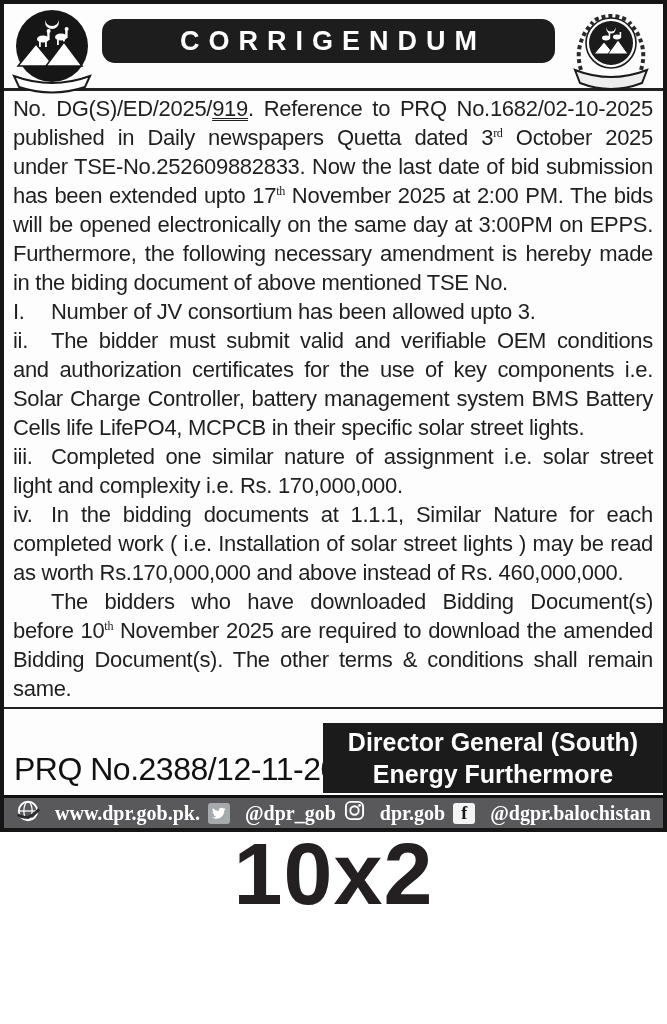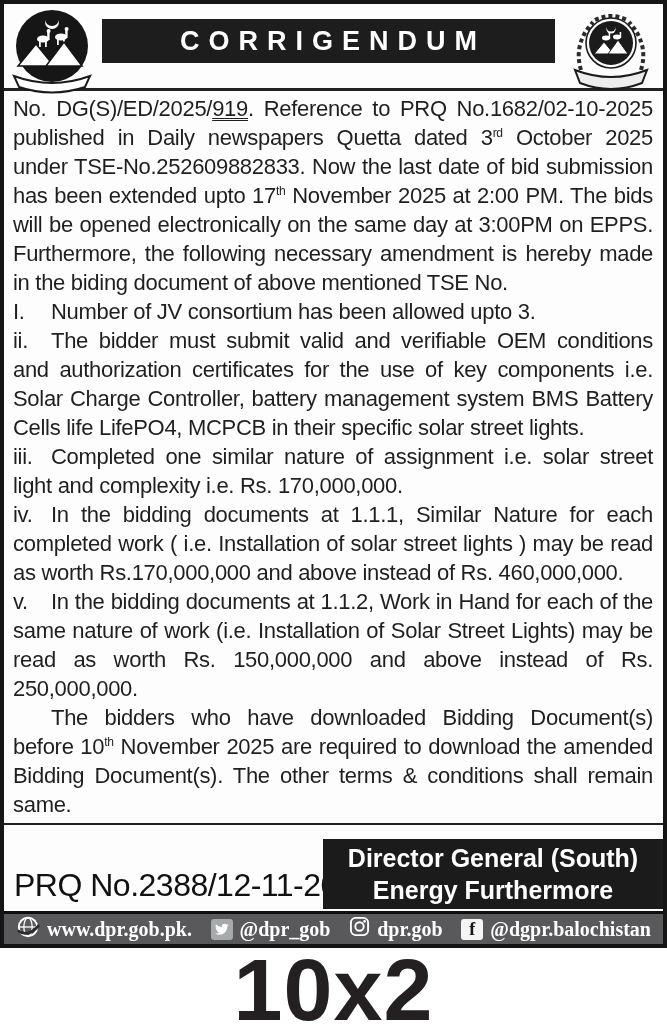--- a/index.html
+++ b/index.html
@@ -26,20 +26,21 @@
   .emblem-left-wrap { width: 84px; flex: 0 0 84px; }
   .emblem-right-wrap { width: 92px; flex: 0 0 92px; }
   .title-bar {
     flex: 1;
     margin: 11px 10px 0 8px;
     height: 44px;
     background: #1d1d1d;
     display: flex;
     align-items: center;
     justify-content: center;
+    border-radius: 13px;
   }
   .title-text {
     color: #ffffff;
     font-weight: bold;
     font-size: 27px;
     letter-spacing: 9px;
     padding-left: 9px; 
     white-space: nowrap;
   }
   .rule { border-top: 3px solid #222222; margin: 0; }
@@ -52,21 +53,21 @@
     letter-spacing: -0.3px;
     text-align: justify;
     color: #1f1f1f;
   }
   .body-text p { margin: 0; }
   .num {
     display: inline-block;
     width: 38px;
   }
   .closing { text-indent: 38px; }
-  sup { font-size: 0.55em; line-height: 0; vertical-align: super; }
+  sup { font-size: 0.55em; line-height: 0; vertical-align: super; font-family: Liberation Serif, serif; }
   .seg-b { font-weight: normal; }
   .seg-u {
     text-decoration: underline;
     text-decoration-style: double;
     text-underline-offset: 2px;
     text-decoration-thickness: 1px;
   }
   
   .bottom-strip { position: relative; height: 86px; }
   .prq {
@@ -101,21 +102,21 @@
     display: flex;
     align-items: center;
     justify-content: space-between;
     padding: 0 12px;
     color: #ffffff;
     font-family: "Liberation Serif", serif;
     font-weight: bold;
     font-size: 20px;
     white-space: nowrap;
   }
-  .social-item { display: flex; align-items: center; gap: 7px; }
+  .social-item { display: flex; align-items: center; gap: 15px; }
   .chip {
     display: inline-flex;
     align-items: center;
     justify-content: center;
     width: 22px; height: 21px;
     border-radius: 3px;
   }
   .chip.twitter { background: #a6aaad; }
   .chip.fb {
     background: #f4f4f4;
@@ -195,21 +196,20 @@
 
   <div class="rule"></div>
 
   <div class="body-text">
     <p><span>No. DG(S)/ED/2025/</span><span class="seg-b seg-u">919</span><span>. Reference to PRQ No.1682/02-10-2025 published in Daily newspapers Quetta dated 3</span><sup>rd</sup><span> October 2025 under TSE-No.252609882833. Now the last date of bid submission has been extended upto 17</span><sup>th</sup><span> November 2025 at 2:00 PM. The bids will be opened electronically on the same day at 3:00PM on EPPS. Furthermore, the following necessary amendment is hereby made in the biding document of above mentioned TSE No.</span></p>
 
     <p><span class="num">I.</span><span>Number of JV consortium has been allowed upto 3.</span></p>
     <p><span class="num">ii.</span><span>The bidder must submit valid and verifiable OEM conditions and authorization certificates for the use of key components i.e. Solar Charge Controller, battery management system BMS Battery Cells life LifePO4, MCPCB in their specific solar street lights.</span></p>
     <p><span class="num">iii.</span><span>Completed one similar nature of assignment i.e. solar street light and complexity i.e. Rs. 170,000,000.</span></p>
     <p><span class="num">iv.</span><span>In the bidding documents at 1.1.1, Similar Nature for each completed work ( i.e. Installation of solar street lights ) may be read as worth Rs.170,000,000 and above instead of Rs. 460,000,000.</span></p>
-    <p><span class="num">v.</span><span>In the bidding documents at 1.1.2, Work in Hand for each of the same nature of work (i.e. Installation of Solar Street Lights) may be read as worth Rs. 150,000,000 and above instead of Rs. 250,000,000.</span></p>
 
     <p class="closing"><span>The bidders who have downloaded Bidding Document(s) before 10</span><sup>th</sup><span> November 2025 are required to download the amended Bidding Document(s). The other terms &amp; conditions shall remain same.</span></p>
   </div>
 
   <div class="rule thin"></div>
 
   <div class="bottom-strip">
     <div class="prq">PRQ No.2388/12-11-2025</div>
     <div class="signature">
       <span>Director General (South)</span>

